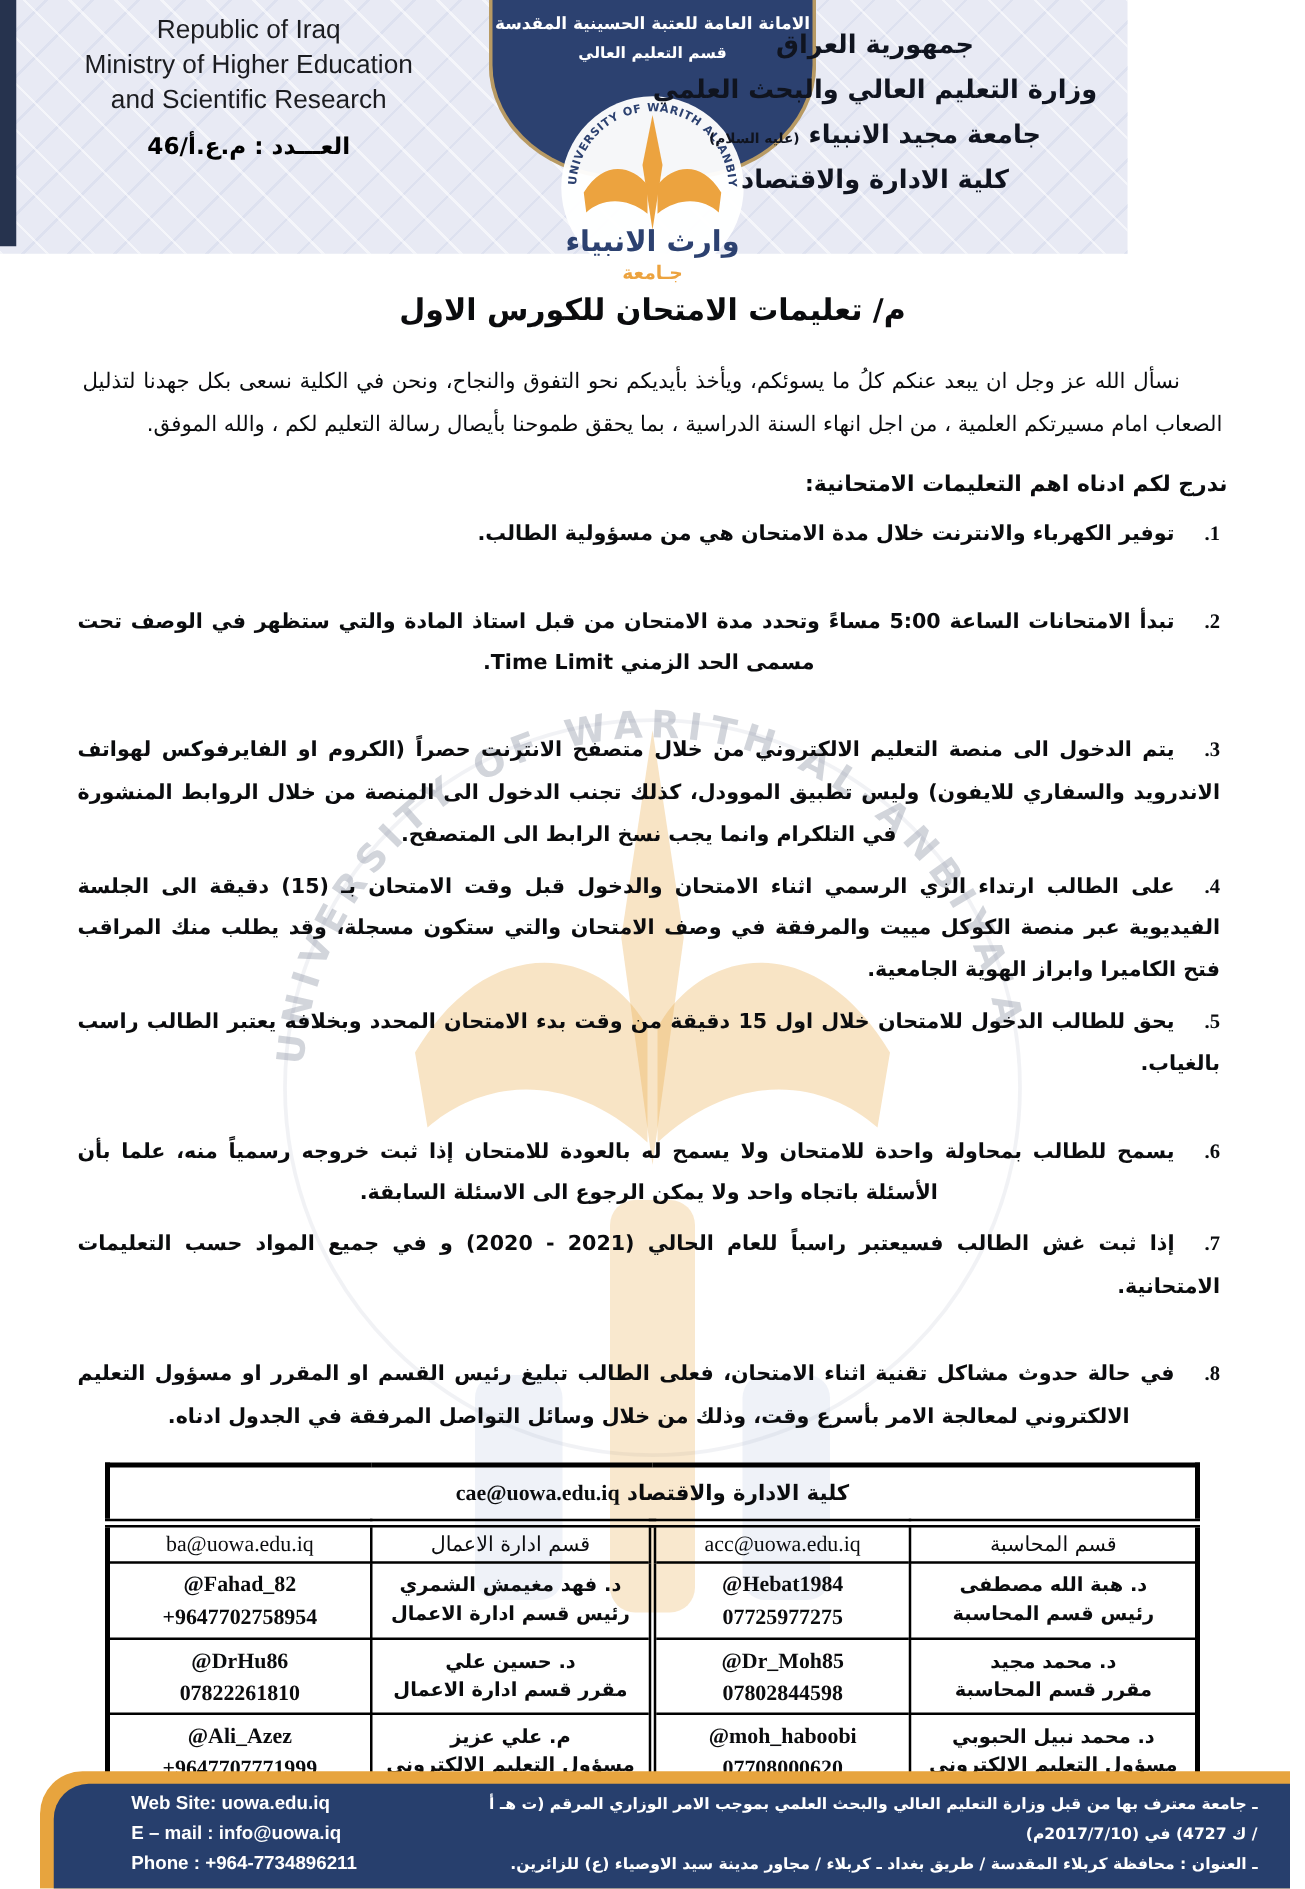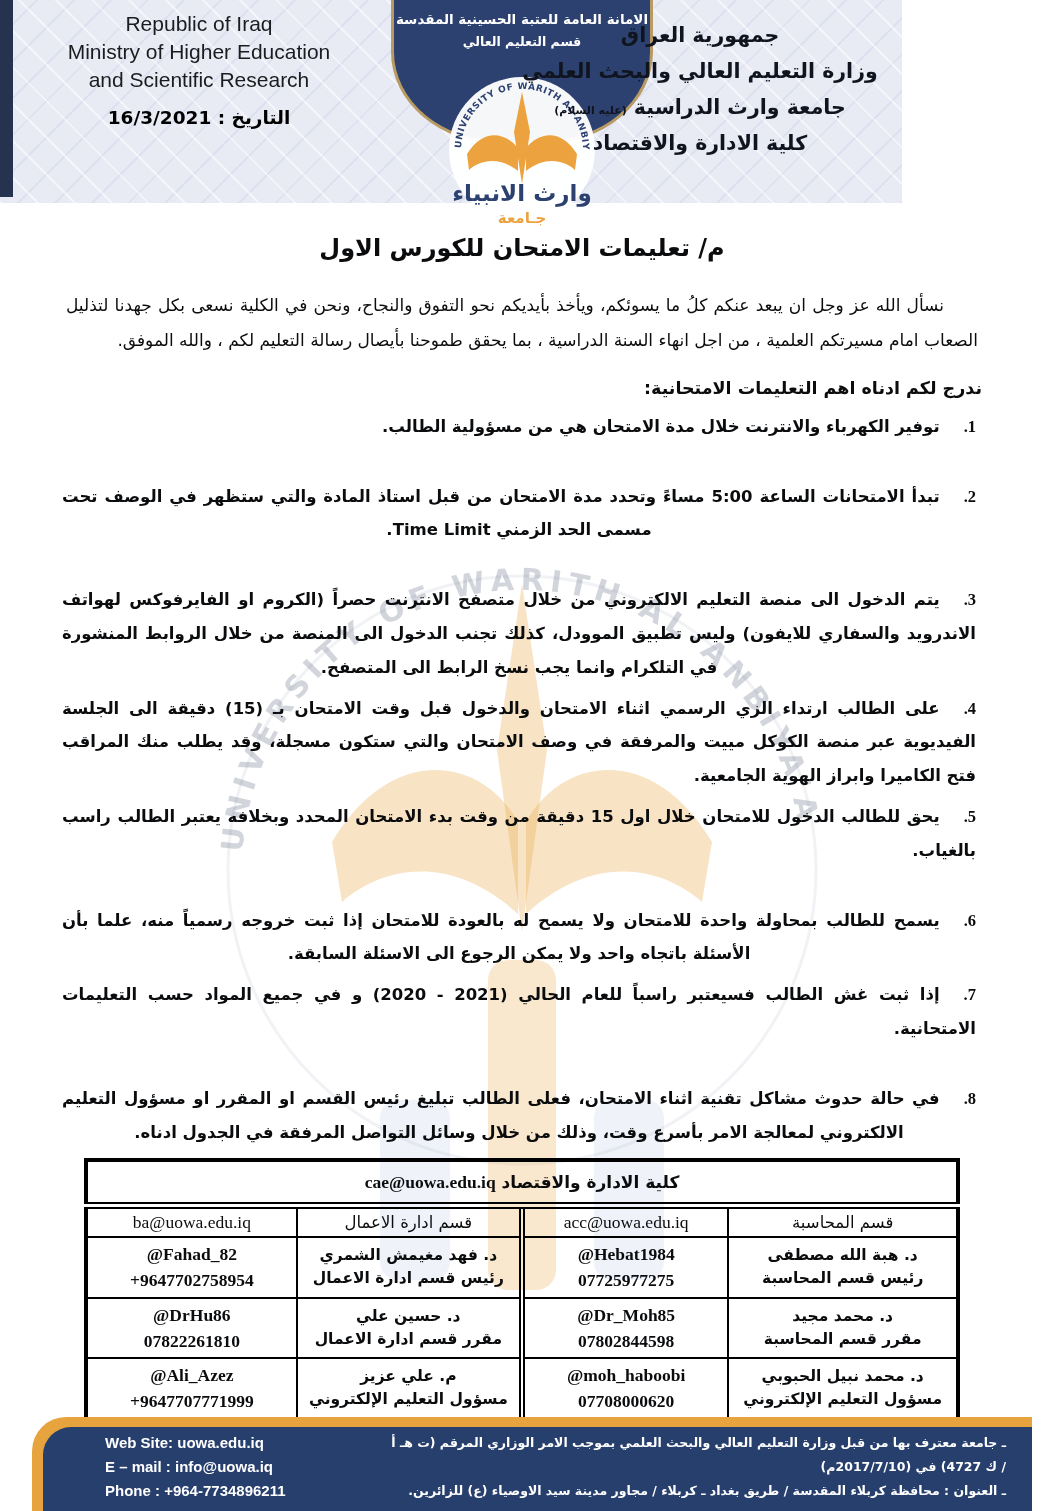--- a/index.html
+++ b/index.html
@@ -40,21 +40,21 @@
   .lead  { margin:0 0 12px; font-size:17.5px; font-weight:bold; text-align:right; }
   .rules { margin:0; padding:0; list-style:none; counter-reset:r; }
   .rules li { counter-increment:r; margin:0 0 7px; padding-right:6px;
               font-size:16.5px; font-weight:bold; line-height:2.05;
               text-align:justify; text-align-last:right; }
   .rules li::before { content:counter(r) "."; font-family:"Liberation Serif",serif;
                       font-weight:bold; margin-left:24px; }
   .rules li.center-last { text-align-last:center;margin-top:36px; }
 
   
-  .contacts { width:876px; margin:8px auto 0; border-collapse:collapse; text-align:center;
+  .contacts { width:876px; margin:20px auto 0; border-collapse:collapse; text-align:center;
               border:4px solid #000; }
   .contacts th, .contacts td { border:2px solid #000; padding:3px 4px; }
   .contacts .ttl { border-bottom:7px double #000; font-size:17px; font-weight:bold; padding:7px 4px; }
   .contacts th { font-size:16.5px; font-weight:normal; }
   .contacts td { font-size:15.5px; font-weight:bold; line-height:1.5; }
   .ltr { direction:ltr; unicode-bidi:embed; font-family:"Liberation Serif",serif; font-size:17.5px; }
   .div-l { border-left:6px double #000 !important; }
   .w-acct { width:234px; } .w-accm { width:202px; } .w-ba { width:228px; } .w-bam { width:208px; }
 
   
@@ -98,21 +98,21 @@
   </div>
 
   <header class="header">
     <div class="edge-strip"></div>
 
     <div class="hdr-left">
       <div>Republic of Iraq</div>
       <div>Ministry of Higher Education</div>
       <div>and Scientific Research</div>
       <div class="doc-meta">
-        <div>التاريخ : 16/3/2021</div>
+        <div>العـــدد : م.ع.أ/46</div>
       </div>
     </div>
 
     <div class="shield">
       <div class="s1">الامانة العامة للعتبة الحسينية المقدسة</div>
       <div class="s2">قسم التعليم العالي</div>
     </div>
 
     <div class="logo">
       <svg width="170" height="158" viewBox="0 0 170 158">
@@ -126,21 +126,21 @@
         <path d="M 140,80 C 124,54 102,58 89,74 L 89,97 C 108,82 127,86 138,96 Z" fill="#eca33f"></path>
         <text x="85" y="127" text-anchor="middle" font-size="23" font-weight="bold" fill="#2c4170">وارث الانبياء</text>
         <text x="85" y="149" text-anchor="middle" font-size="15" font-weight="bold" fill="#eca33f">جـامعة</text>
       </svg>
     </div>
 
     <div class="hdr-right">
       <div>جمهورية العراق</div>
       <div>وزارة التعليم العالي والبحث العلمي</div>
       <div>
-        <span>جامعة وارث الدراسية</span>
+        <span>جامعة مجيد الانبياء</span>
         <span class="pbuh">(عليه السلام)</span>
       </div>
       <div>كلية  الادارة والاقتصاد</div>
     </div>
   </header>
 
   <main class="content">
     <h1 class="title">م/ تعليمات الامتحان للكورس الاول</h1>
 
     <p class="intro">نسأل الله عز وجل ان يبعد عنكم كلُ ما يسوئكم، ويأخذ بأيديكم نحو التفوق والنجاح، ونحن في الكلية نسعى بكل جهدنا لتذليل الصعاب امام مسيرتكم العلمية ، من اجل انهاء السنة الدراسية ، بما يحقق طموحنا بأيصال رسالة التعليم لكم ، والله الموفق.</p>

